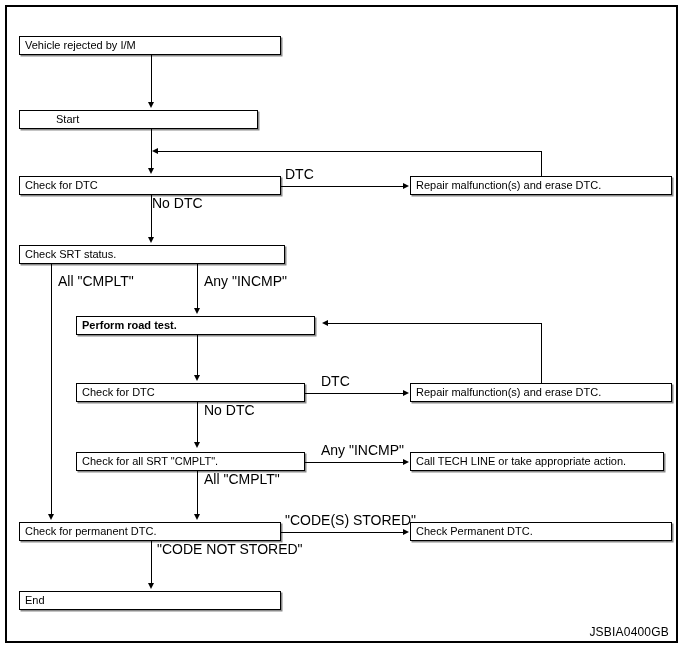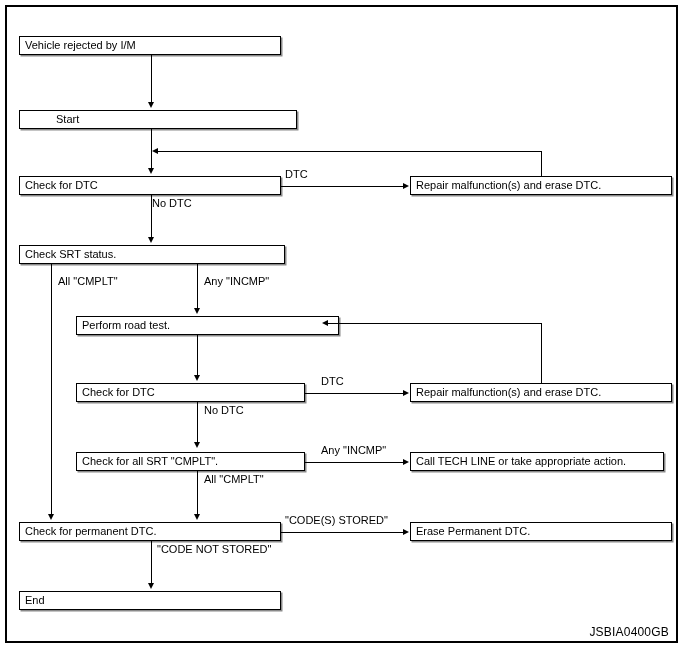--- a/index.html
+++ b/index.html
@@ -62,21 +62,21 @@
     border-bottom: 3.5px solid transparent;
     border-left: 6px solid #000000;
   }
   .arrow.left {
     border-top: 3.5px solid transparent;
     border-bottom: 3.5px solid transparent;
     border-right: 6px solid #000000;
   }
   .elabel {
     position: absolute;
-    font-size: 11px;
+    font-size: 14px;
     color: #000000;
     white-space: nowrap;
     line-height: 12px;
   }
   #figure-id {
     position: absolute;
     right: 16px;
     bottom: 12px;
     font-size: 12px;
     letter-spacing: 0.2px;
@@ -85,31 +85,31 @@
   }
 </style>
 </head>
 <body>
 
 <div id="figure">
 
   <div id="frame"></div>
 
   <div class="node" style="left:19px;  top:36px;  width:262px;">Vehicle rejected by I/M</div>
-  <div class="node" style="left:19px;  top:110px; width:278px;padding-left:36px;">Start</div>
+  <div class="node" style="left:19px;  top:110px; width:239px;padding-left:36px;">Start</div>
   <div class="node" style="left:19px;  top:176px; width:262px;">Check for DTC</div>
   <div class="node" style="left:410px; top:176px; width:262px;">Repair malfunction(s) and erase DTC.</div>
   <div class="node" style="left:19px;  top:245px; width:266px;">Check SRT status.</div>
-  <div class="node" style="left:76px;  top:316px; width:263px;">Perform road test.</div>
+  <div class="node" style="left:76px;  top:316px; width:239px;font-weight:bold;">Perform road test.</div>
   <div class="node" style="left:76px;  top:383px; width:229px;">Check for DTC</div>
   <div class="node" style="left:410px; top:383px; width:262px;">Repair malfunction(s) and erase DTC.</div>
   <div class="node" style="left:76px;  top:452px; width:229px;">Check for all SRT "CMPLT".</div>
   <div class="node" style="left:410px; top:452px; width:254px;">Call TECH LINE or take appropriate action.</div>
   <div class="node" style="left:19px;  top:522px; width:262px;">Check for permanent DTC.</div>
-  <div class="node" style="left:410px; top:522px; width:262px;">Erase Permanent DTC.</div>
+  <div class="node" style="left:410px; top:522px; width:262px;">Check Permanent DTC.</div>
   <div class="node" style="left:19px;  top:591px; width:262px;">End</div>
 
   <div class="edge v" style="left:151px; top:55px; height:49px;"></div>
   <div class="arrow down" style="left:147.5px; top:102px;"></div>
 
   <div class="edge v" style="left:151px; top:129px; height:41px;"></div>
   <div class="arrow down" style="left:147.5px; top:168px;"></div>
 
   <div class="edge v" style="left:541px; top:151px; height:25px;"></div>
   <div class="edge h" style="left:158px; top:151px; width:384px;"></div>

